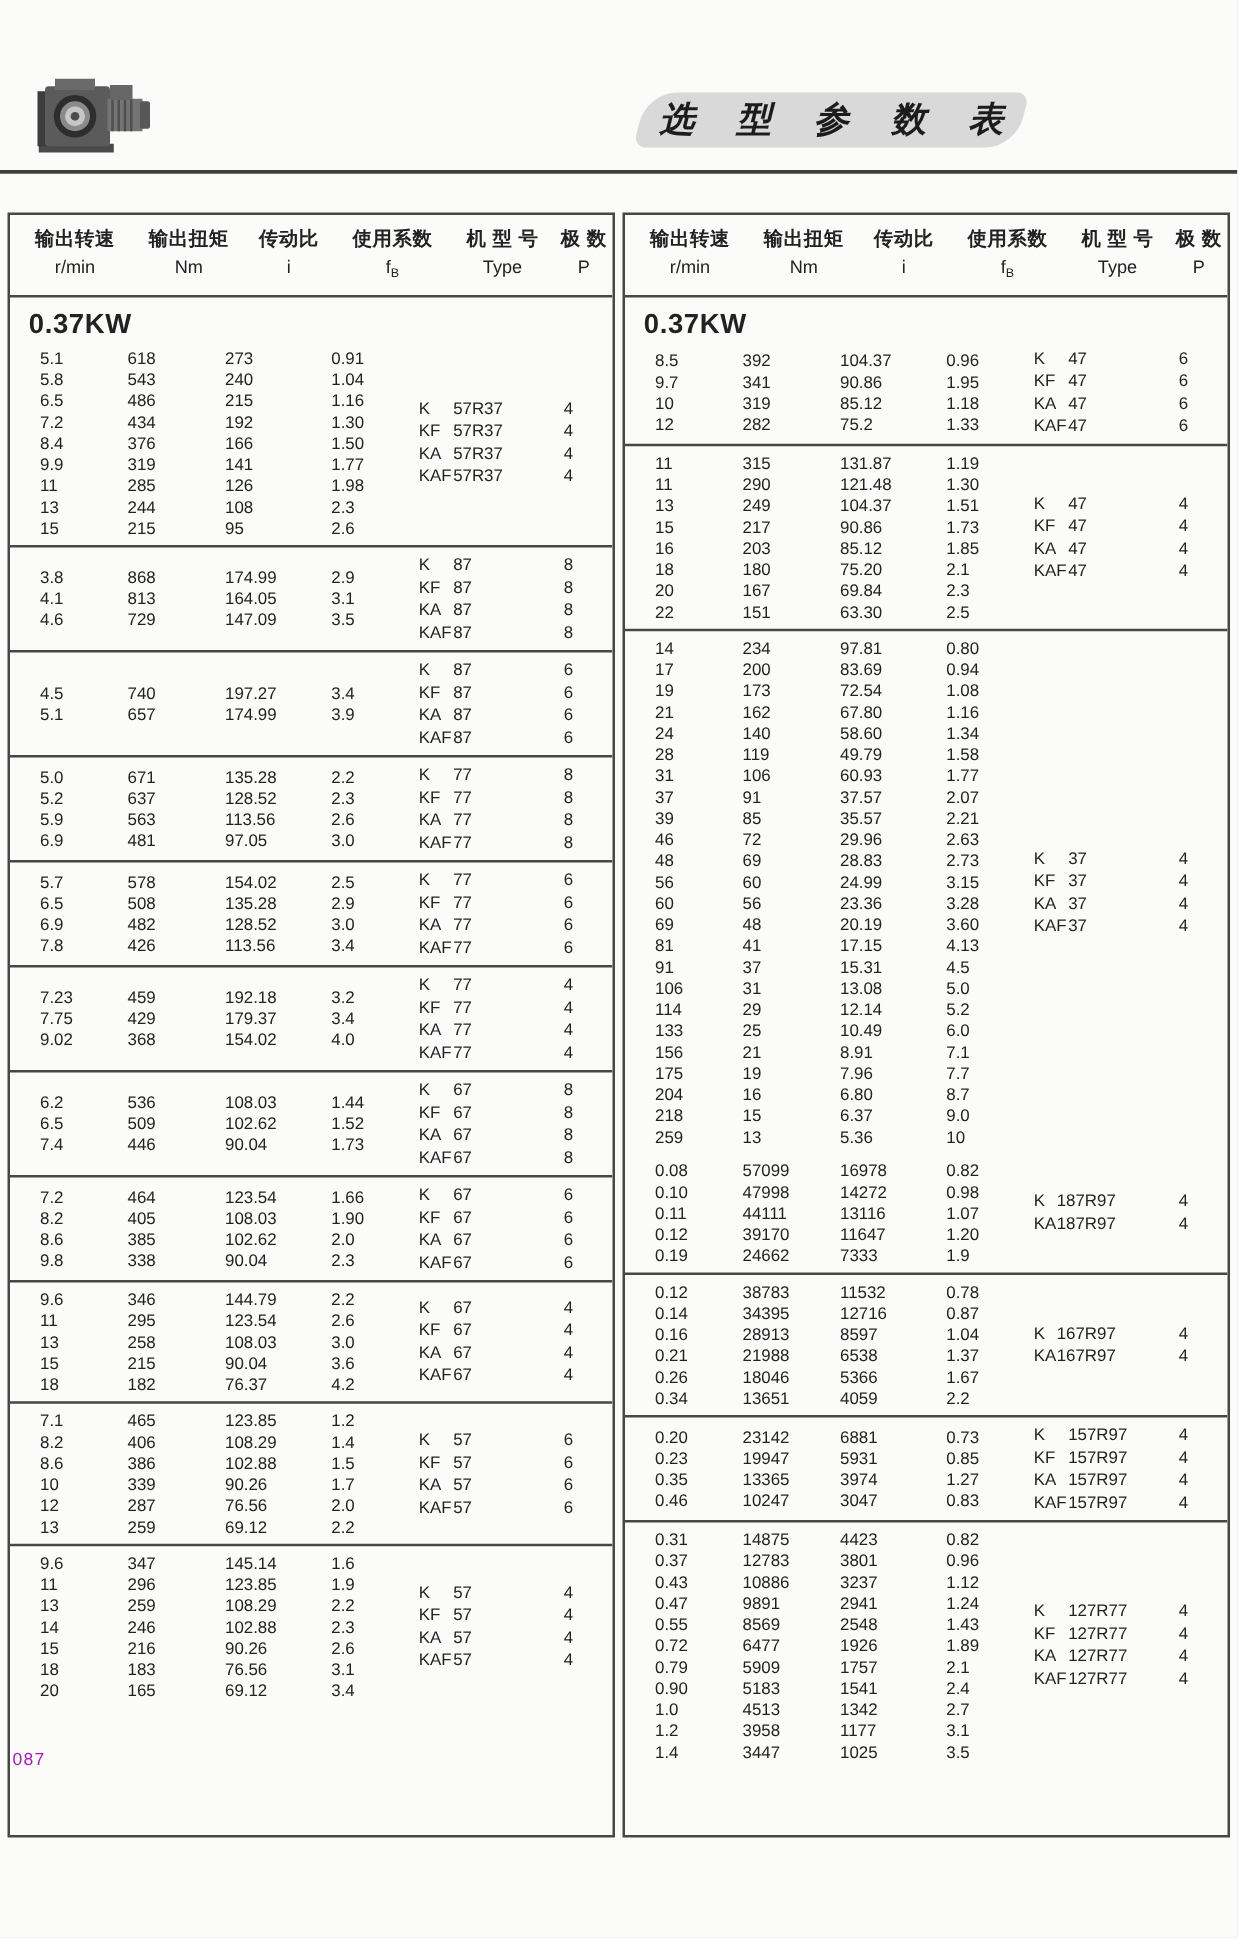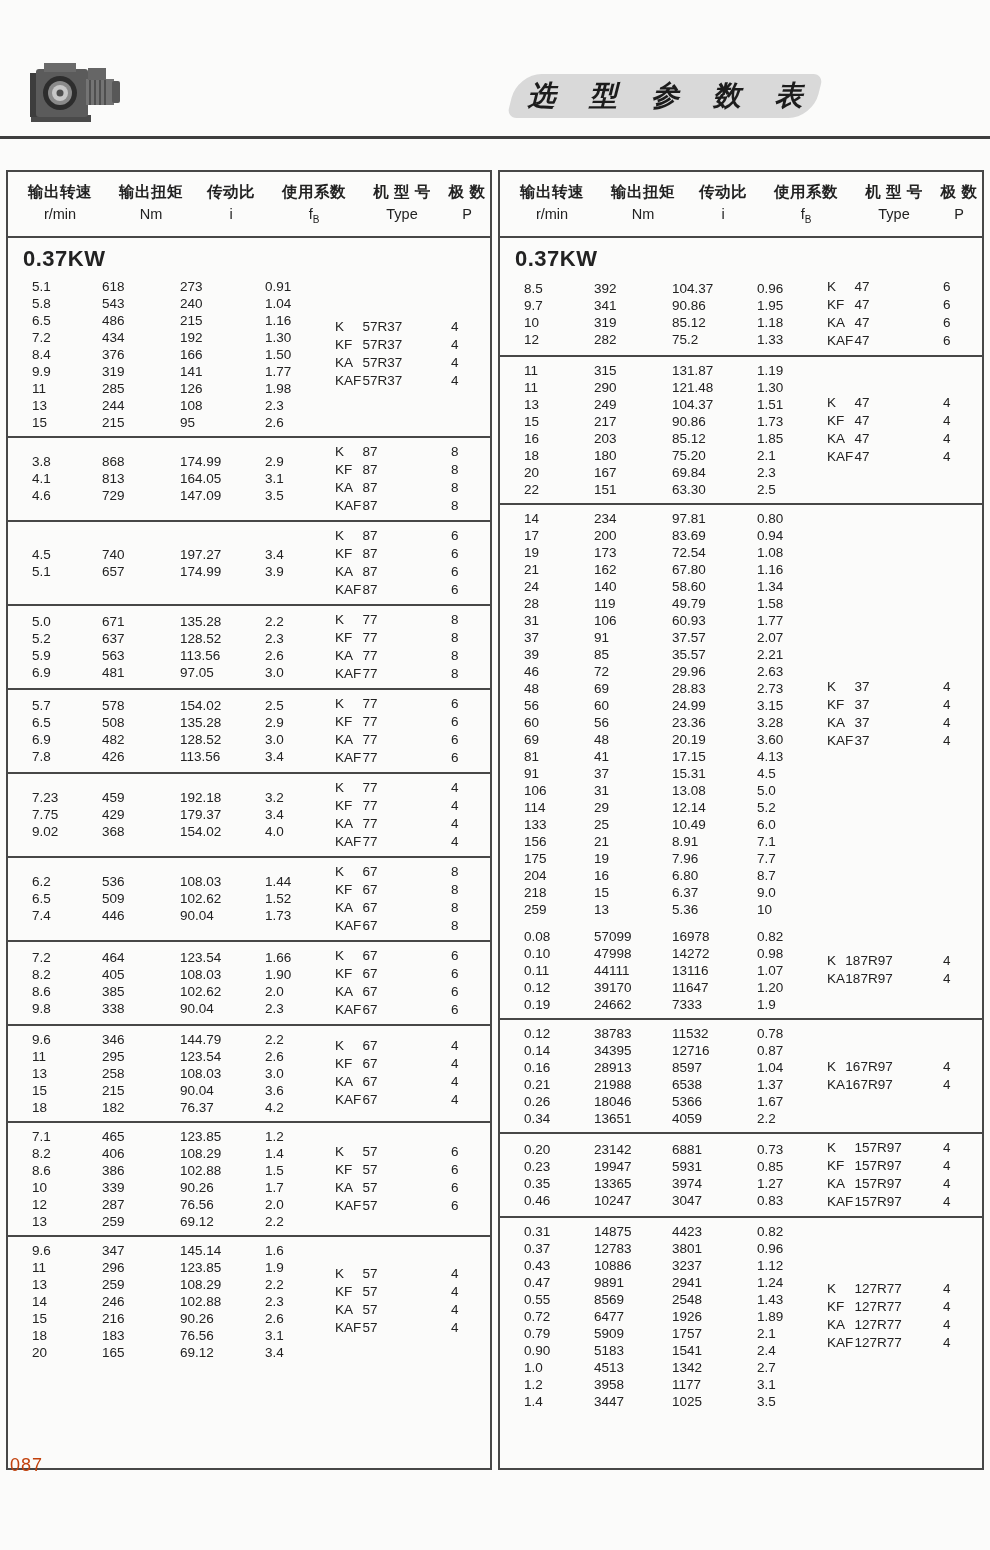--- a/index.html
+++ b/index.html
@@ -17,21 +17,21 @@
   }
   .banner-inner {
     transform:skewX(14deg); width:100%; height:100%;
     display:flex; align-items:center; justify-content:center;
   }
   .banner-title {
     font-size:28px; font-weight:700; font-style:italic;
     letter-spacing:13px; padding-left:13px; color:#1c1c1c; white-space:nowrap;
   }
   .toprule { position:absolute; left:0; top:136px; width:990px; height:3px; background:#3e3e3e; }
-  .pagenum { position:absolute; left:10px; top:1455px; font-size:18px; letter-spacing:1px; color:#c2410c; }
+  .pagenum { position:absolute; left:10px; top:1399px; font-size:14px; letter-spacing:1px; color:#a21caf; }
 
   
   .ptable {
     position:absolute; top:170px; width:486px; height:1300px;
     border:2px solid #474747; box-sizing:border-box;
     display:flex; flex-direction:column; overflow:hidden;
   }
   #left-table  { left:6px; }
   #right-table { left:498px; }
 

